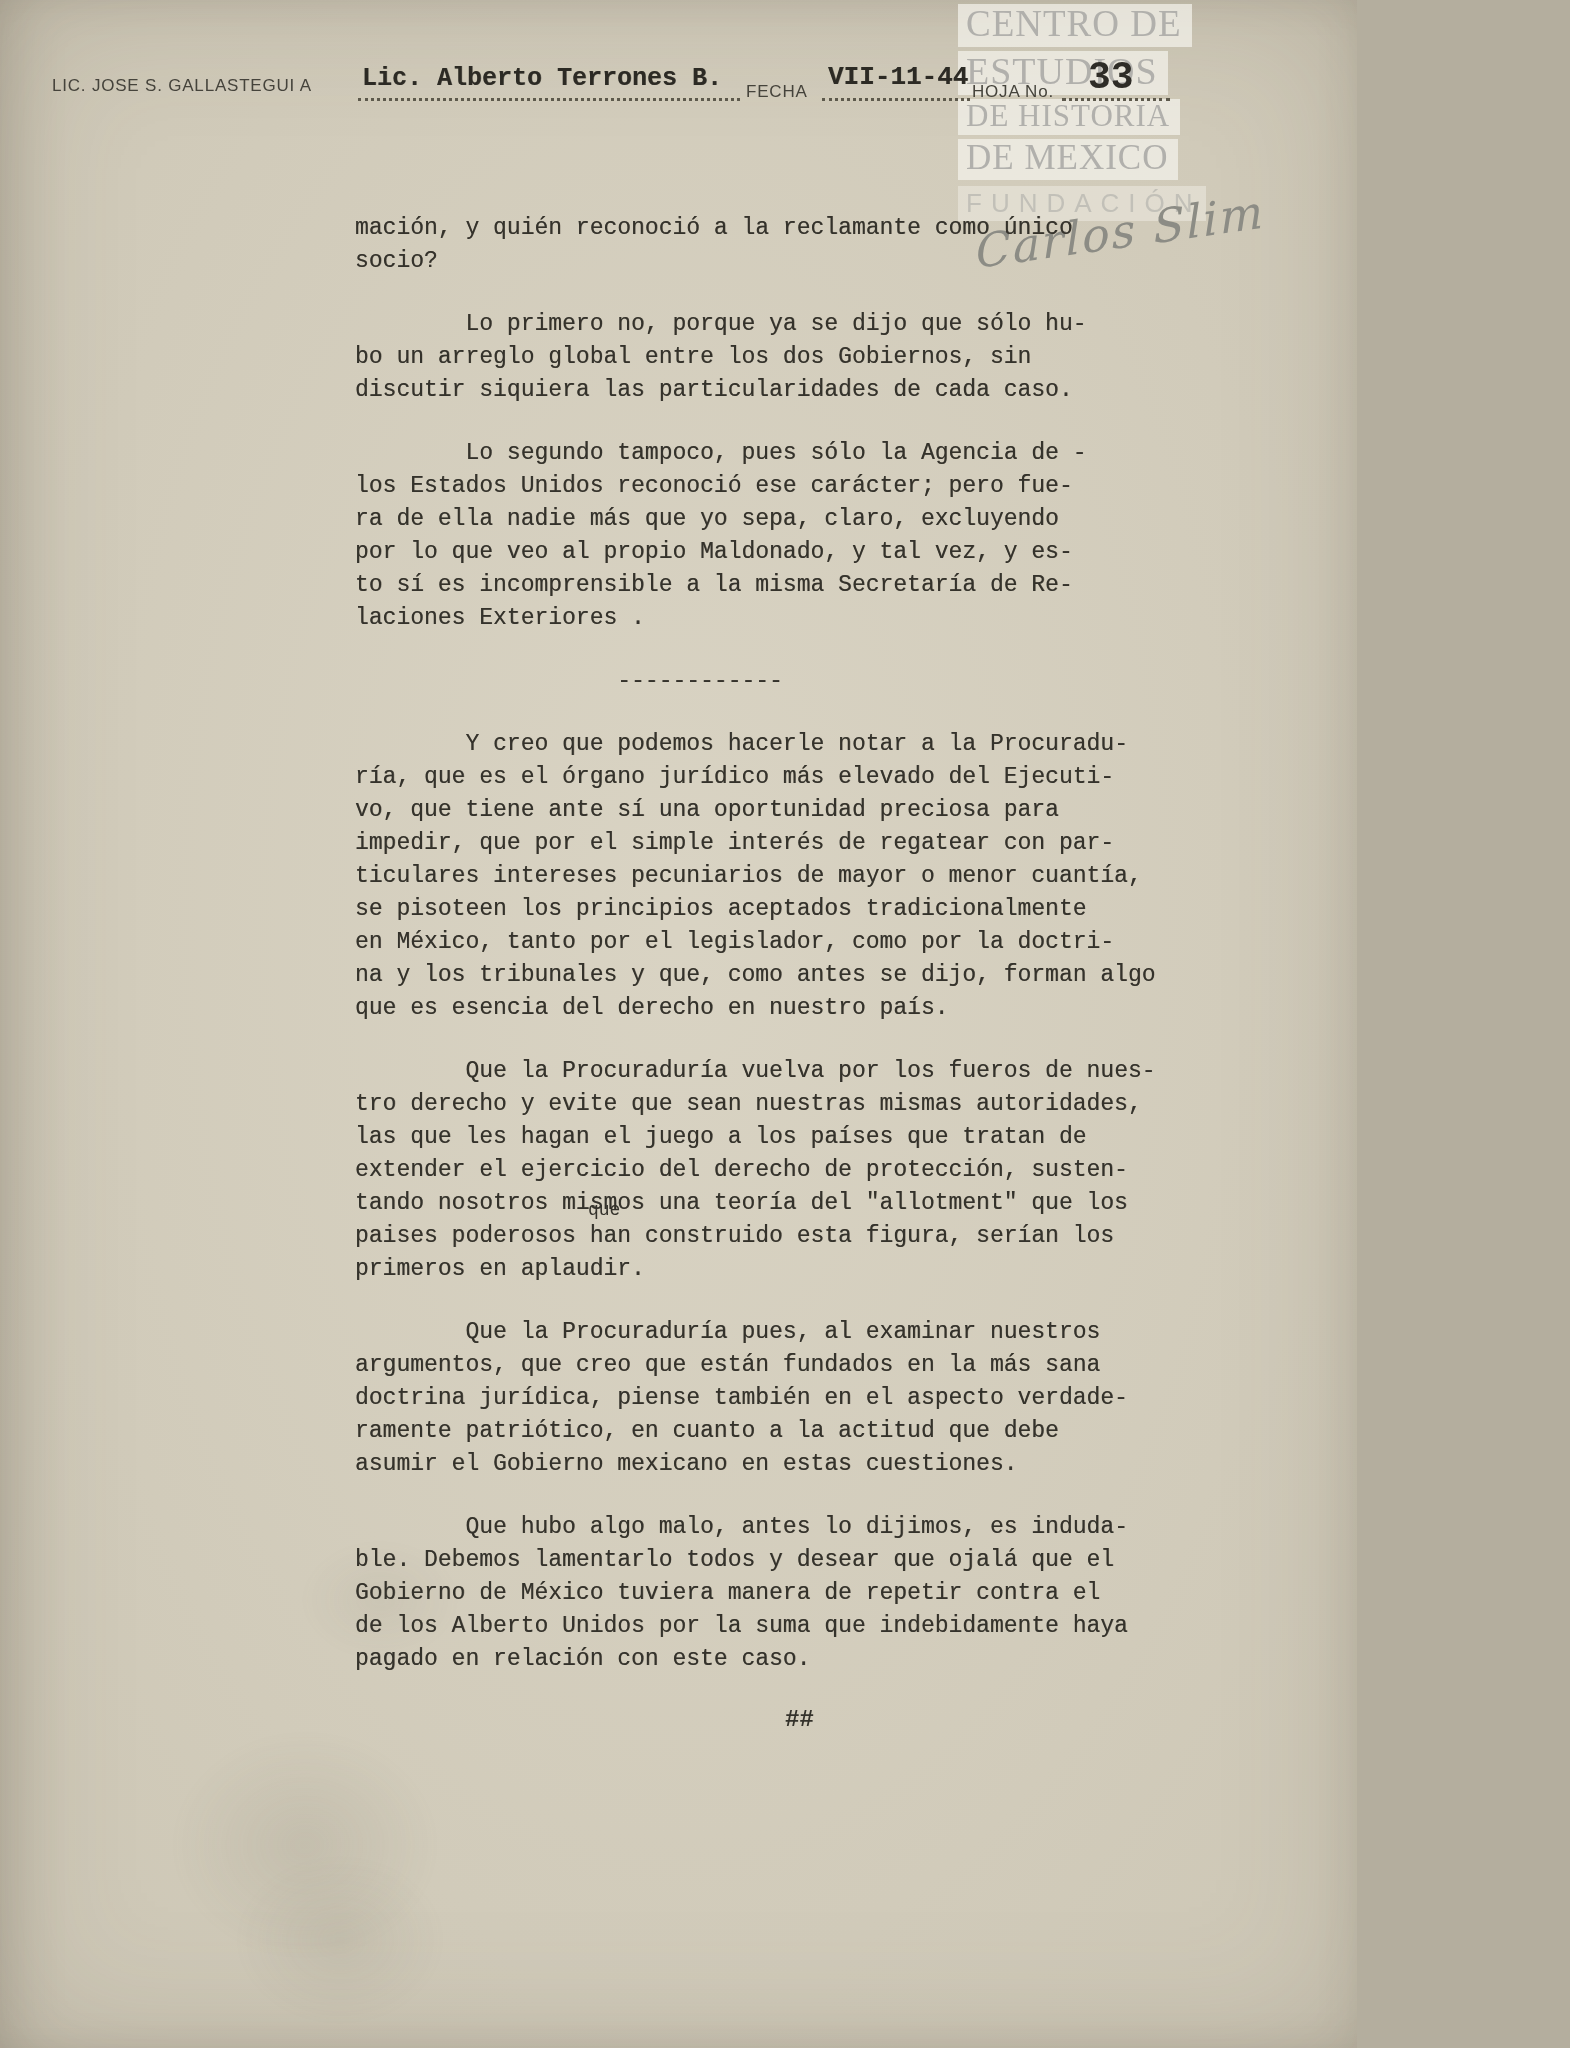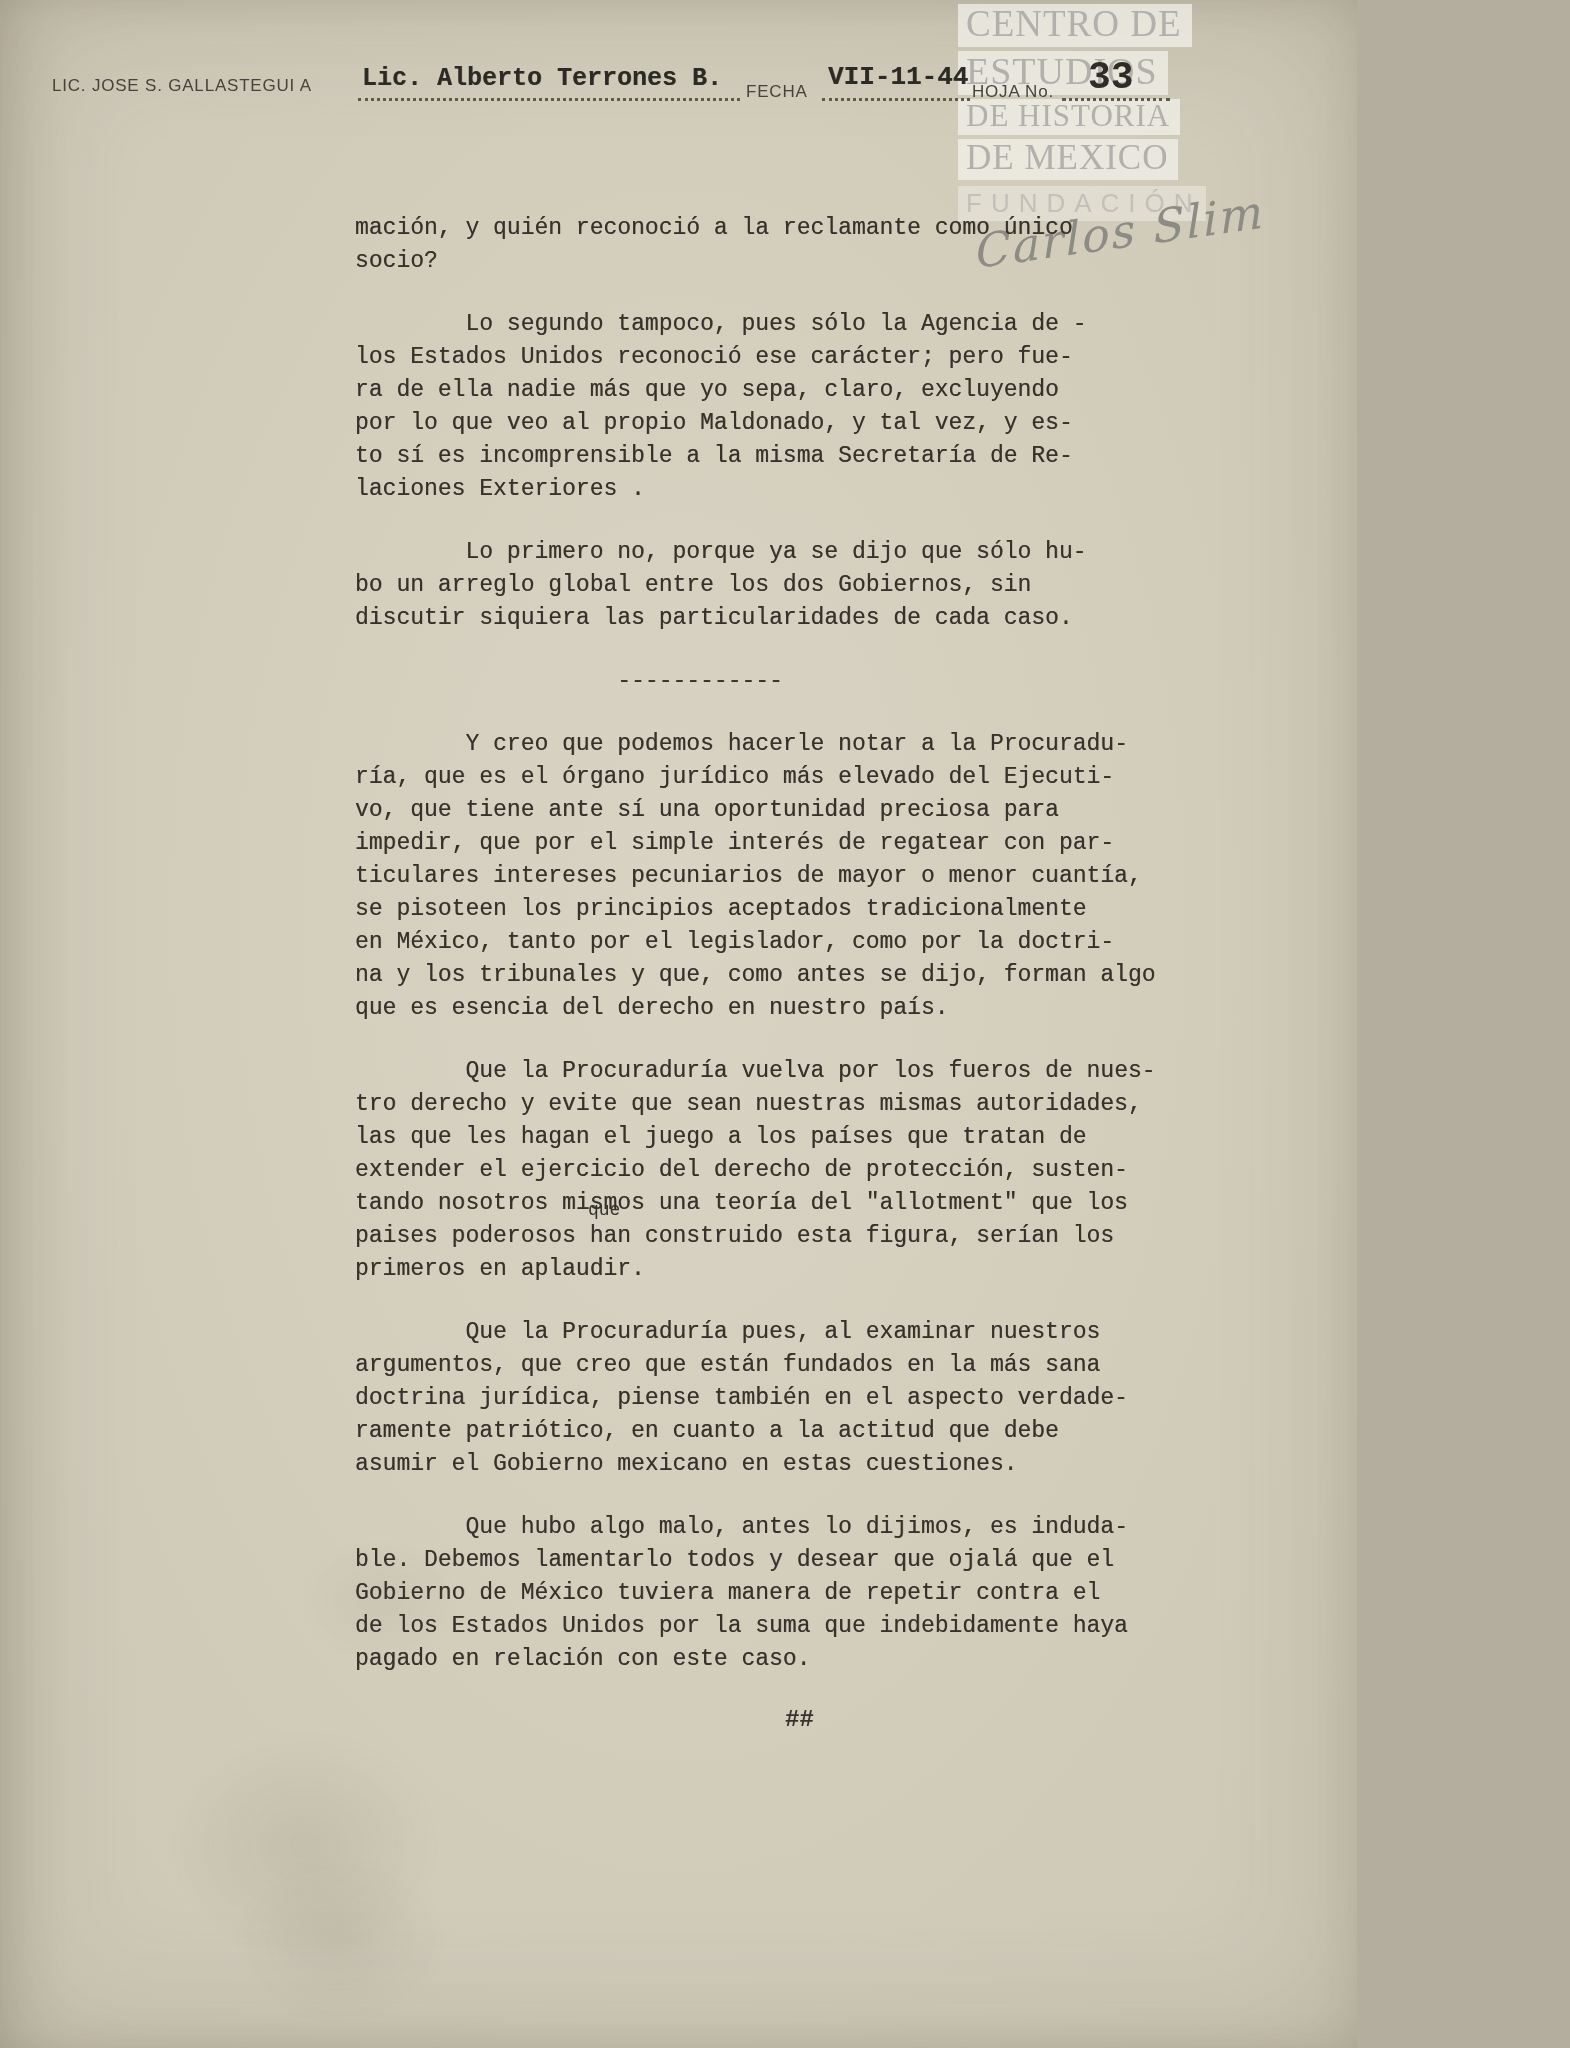--- a/index.html
+++ b/index.html
@@ -95,29 +95,29 @@
     <span class="lbl hoja-lbl">HOJA No.</span>
     <span class="hoja-val">33</span>
     <span class="dotted d1"></span>
     <span class="dotted d2"></span>
     <span class="dotted d3"></span>
   </header>
 
   <main class="bodytext">
     <p class="para">mación, y quién reconoció a la reclamante como único
 socio?</p>
+    <p class="para">        Lo primero no, porque ya se dijo que sólo hu-
+bo un arreglo global entre los dos Gobiernos, sin
+discutir siquiera las particularidades de cada caso.</p>
     <p class="para">        Lo segundo tampoco, pues sólo la Agencia de -
 los Estados Unidos reconoció ese carácter; pero fue-
 ra de ella nadie más que yo sepa, claro, excluyendo
 por lo que veo al propio Maldonado, y tal vez, y es-
 to sí es incomprensible a la misma Secretaría de Re-
 laciones Exteriores .</p>
-    <p class="para">        Lo primero no, porque ya se dijo que sólo hu-
-bo un arreglo global entre los dos Gobiernos, sin
-discutir siquiera las particularidades de cada caso.</p>
     <p class="para">                   ------------</p>
     <p class="para">        Y creo que podemos hacerle notar a la Procuradu-
 ría, que es el órgano jurídico más elevado del Ejecuti-
 vo, que tiene ante sí una oportunidad preciosa para
 impedir, que por el simple interés de regatear con par-
 ticulares intereses pecuniarios de mayor o menor cuantía,
 se pisoteen los principios aceptados tradicionalmente
 en México, tanto por el legislador, como por la doctri-
 na y los tribunales y que, como antes se dijo, forman algo
 que es esencia del derecho en nuestro país.</p>
@@ -132,18 +132,18 @@
       <span class="insertion">que</span>
     </div>
     <p class="para">        Que la Procuraduría pues, al examinar nuestros
 argumentos, que creo que están fundados en la más sana
 doctrina jurídica, piense también en el aspecto verdade-
 ramente patriótico, en cuanto a la actitud que debe
 asumir el Gobierno mexicano en estas cuestiones.</p>
     <p class="para">        Que hubo algo malo, antes lo dijimos, es induda-
 ble. Debemos lamentarlo todos y desear que ojalá que el
 Gobierno de México tuviera manera de repetir contra el
-de los Estados Unidos por la suma que indebidamente haya
+de los Alberto Unidos por la suma que indebidamente haya
 pagado en relación con este caso.</p>
     <div class="endmark">##</div>
   </main>
 
 </div>
 
 </body></html>

